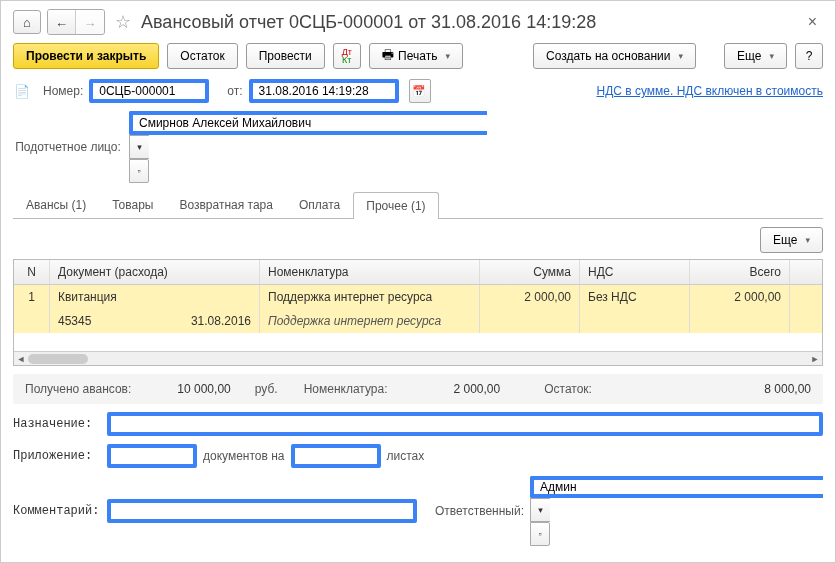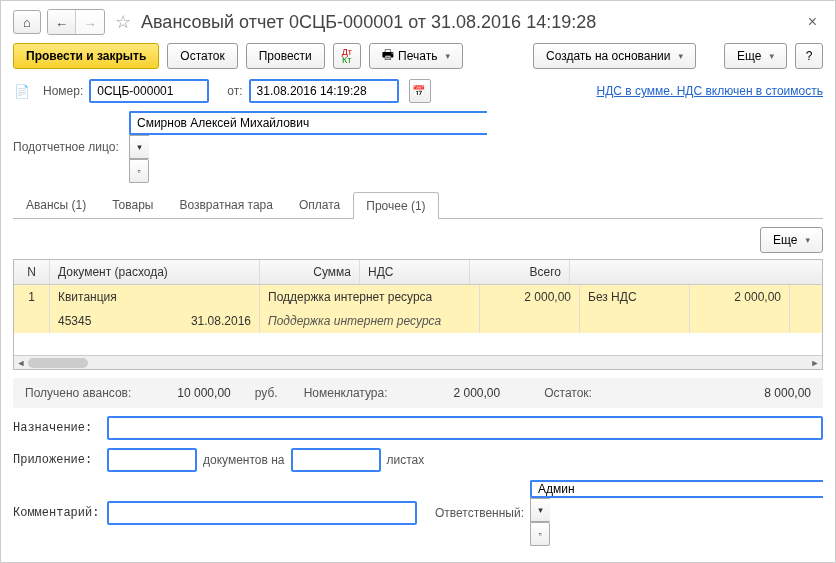--- a/index.html
+++ b/index.html
@@ -13,22 +13,22 @@
 .star-btn { width: 24px; height: 24px; display: flex; align-items: center; justify-content: center; font-size: 18px; color: #999; cursor: pointer; }
 .doc-title { font-size: 18px; color: #444; flex: 1; }
 .close-btn { font-size: 16px; color: #666; cursor: pointer; padding: 2px 6px; }
 .toolbar { display: flex; align-items: center; gap: 8px; margin-bottom: 10px; justify-content: center; }
 .btn { height: 26px; padding: 0 12px; border: 1px solid #999; border-radius: 3px; background: linear-gradient(#fff,#f0f0f0); cursor: pointer; display: inline-flex; align-items: center; gap: 4px; font-size: 12px; }
 .btn-primary { background: linear-gradient(#ffe87a,#f7d22e); border-color: #c9a900; font-weight: bold; }
 .btn-icon { width: 28px; padding: 0; justify-content: center; }
 .dropdown::after { content: "▾"; margin-left: 4px; font-size: 9px; color: #666; }
 .spacer { flex: 1; }
 .row { display: flex; align-items: center; gap: 6px; margin-bottom: 8px; }
-.label { color: #555; }
-.input { height: 24px; border: 2px solid #3b82f6; border-radius: 2px; padding: 0 6px; background: #fff; font-size: 12px; }
+.label { color: #555; text-align: center; }
+.input { height: 24px; border: 4px solid #3b82f6; border-radius: 2px; padding: 0 6px; background: #fff; font-size: 12px; }
 .link { color: #2266cc; text-decoration: underline; cursor: pointer; }
 .combo { display: flex; flex-direction: column; }
 .combo .input { border-top-right-radius: 0; border-bottom-right-radius: 0; border-right: none; }
 .combo-btn { width: 20px; height: 24px; border: 1px solid #aaa; background: linear-gradient(#fff,#eee); display: flex; align-items: center; justify-content: center; font-size: 9px; cursor: pointer; }
 .combo-btn:not(:last-child) { border-right: none; }
 .combo-btn:last-child { border-radius: 0 2px 2px 0; }
 .note-icon { width: 18px; height: 18px; display: inline-flex; align-items: center; justify-content: center; font-size: 13px; }
 .tabs { display: flex; border-bottom: 1px solid #bbb; margin-bottom: 8px; }
 .tab { padding: 6px 12px; border: 1px solid transparent; border-bottom: none; cursor: pointer; color: #555; }
 .tab.active { border-color: #bbb; background: #fff; position: relative; top: 1px; border-radius: 3px 3px 0 0; }
@@ -151,20 +151,21 @@
     <div class="spacer"></div>
     <button class="btn dropdown">
       <span>Еще</span>
     </button>
   </div>
 
   <div class="grid">
     <div class="grid-header">
       <div class="gh col-n">N</div>
       <div class="gh col-doc">Документ (расхода)</div>
+      <div class="gh col-nom">Номенклатура</div>
       <div class="gh col-sum">Сумма</div>
       <div class="gh col-nds">НДС</div>
       <div class="gh col-total">Всего</div>
     </div>
     <div class="grid-body">
       <div class="grow sel">
         <div class="gc col-n">1</div>
         <div class="gc col-doc">Квитанция</div>
         <div class="gc col-nom">Поддержка интернет ресурса</div>
         <div class="gc col-sum">2 000,00</div>

